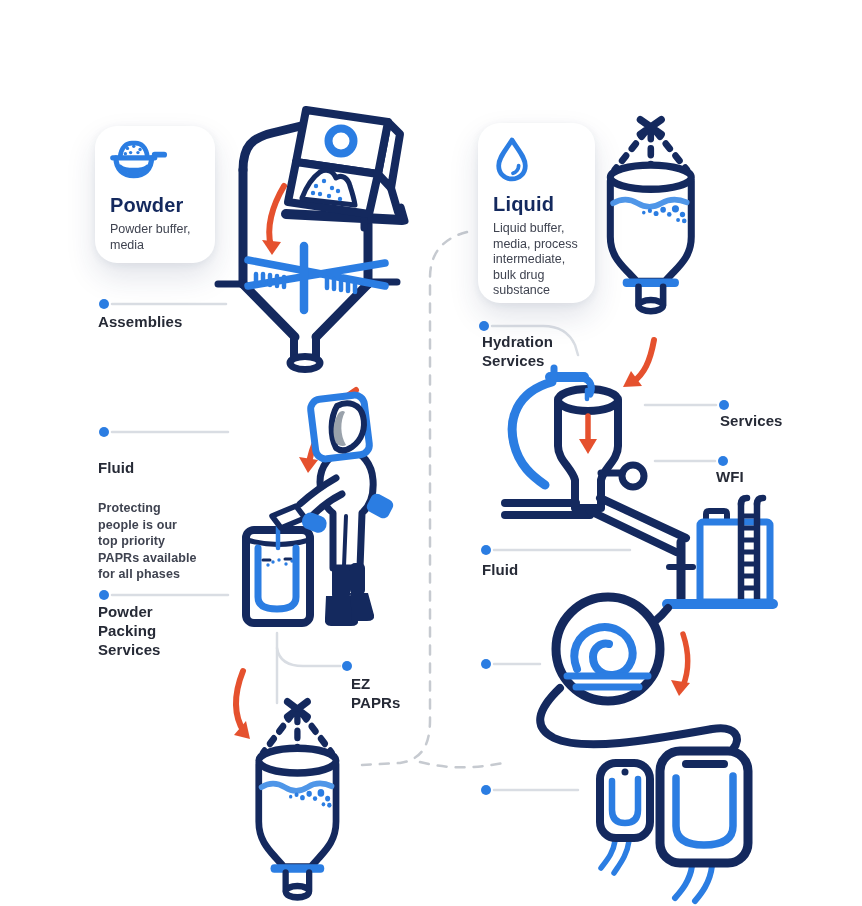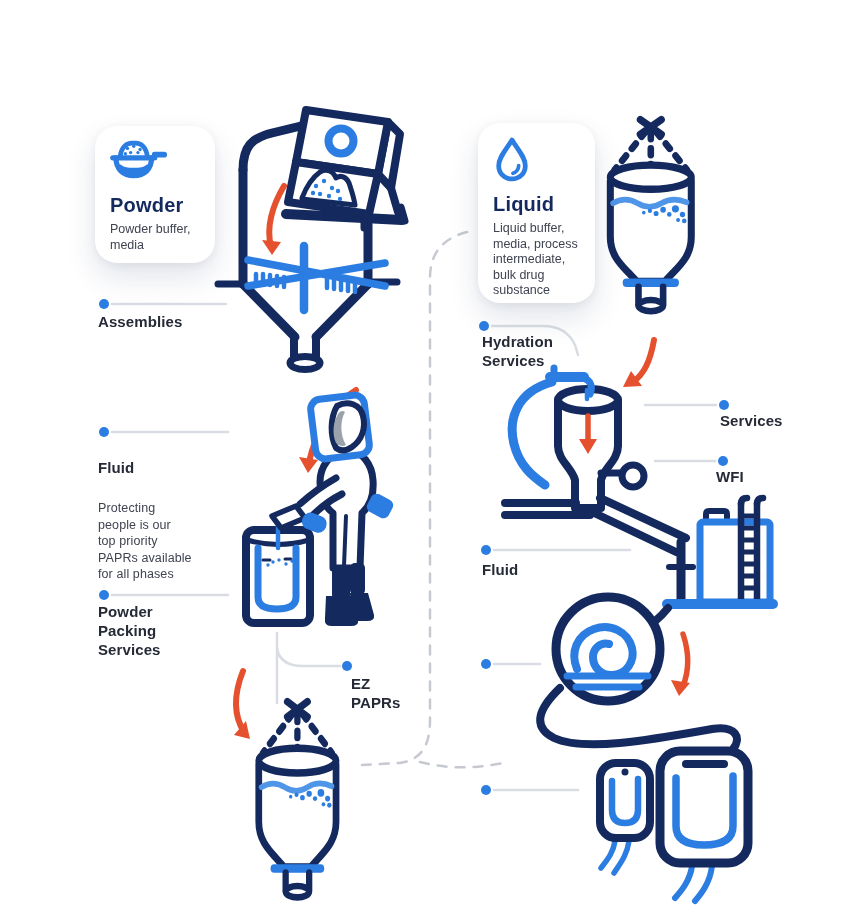--- a/index.html
+++ b/index.html
@@ -15,21 +15,21 @@
   .sG{stroke:var(--leader);fill:none;stroke-linecap:round}
   .sD{stroke:var(--dashed);fill:none;stroke-linecap:round}
   .fW{fill:#fff}
   .fN{fill:var(--navy);stroke:none}
   .fB{fill:var(--blue);stroke:none}
   .fO{fill:var(--orange);stroke:none}
   .fG{fill:#9aa2ab;stroke:none}
 
   .lbl{position:absolute;color:var(--label-text);font-weight:700;font-size:15px;
        line-height:19px;white-space:pre-line;letter-spacing:.1px}
-  .desc{font-weight:400;font-size:12.5px;line-height:16.5px;color:var(--body-text);
+  .desc{font-weight:700;font-size:12.5px;line-height:16.5px;color:var(--body-text);
         margin-top:4px;white-space:pre-line}
 
   .card{position:absolute;background:#fff;border-radius:22px;box-sizing:border-box;
         padding:13px 15px;
         box-shadow:0 14px 30px rgba(30,50,90,.13),0 2px 8px rgba(30,50,90,.07)}
   .card-title{font-weight:700;font-size:20px;color:var(--navy);margin-top:7px;letter-spacing:.2px}
   .card-sub{font-size:12.5px;line-height:15.5px;color:var(--body-text);margin-top:5px;white-space:pre-line}
 </style>
 </head>
 <body>

